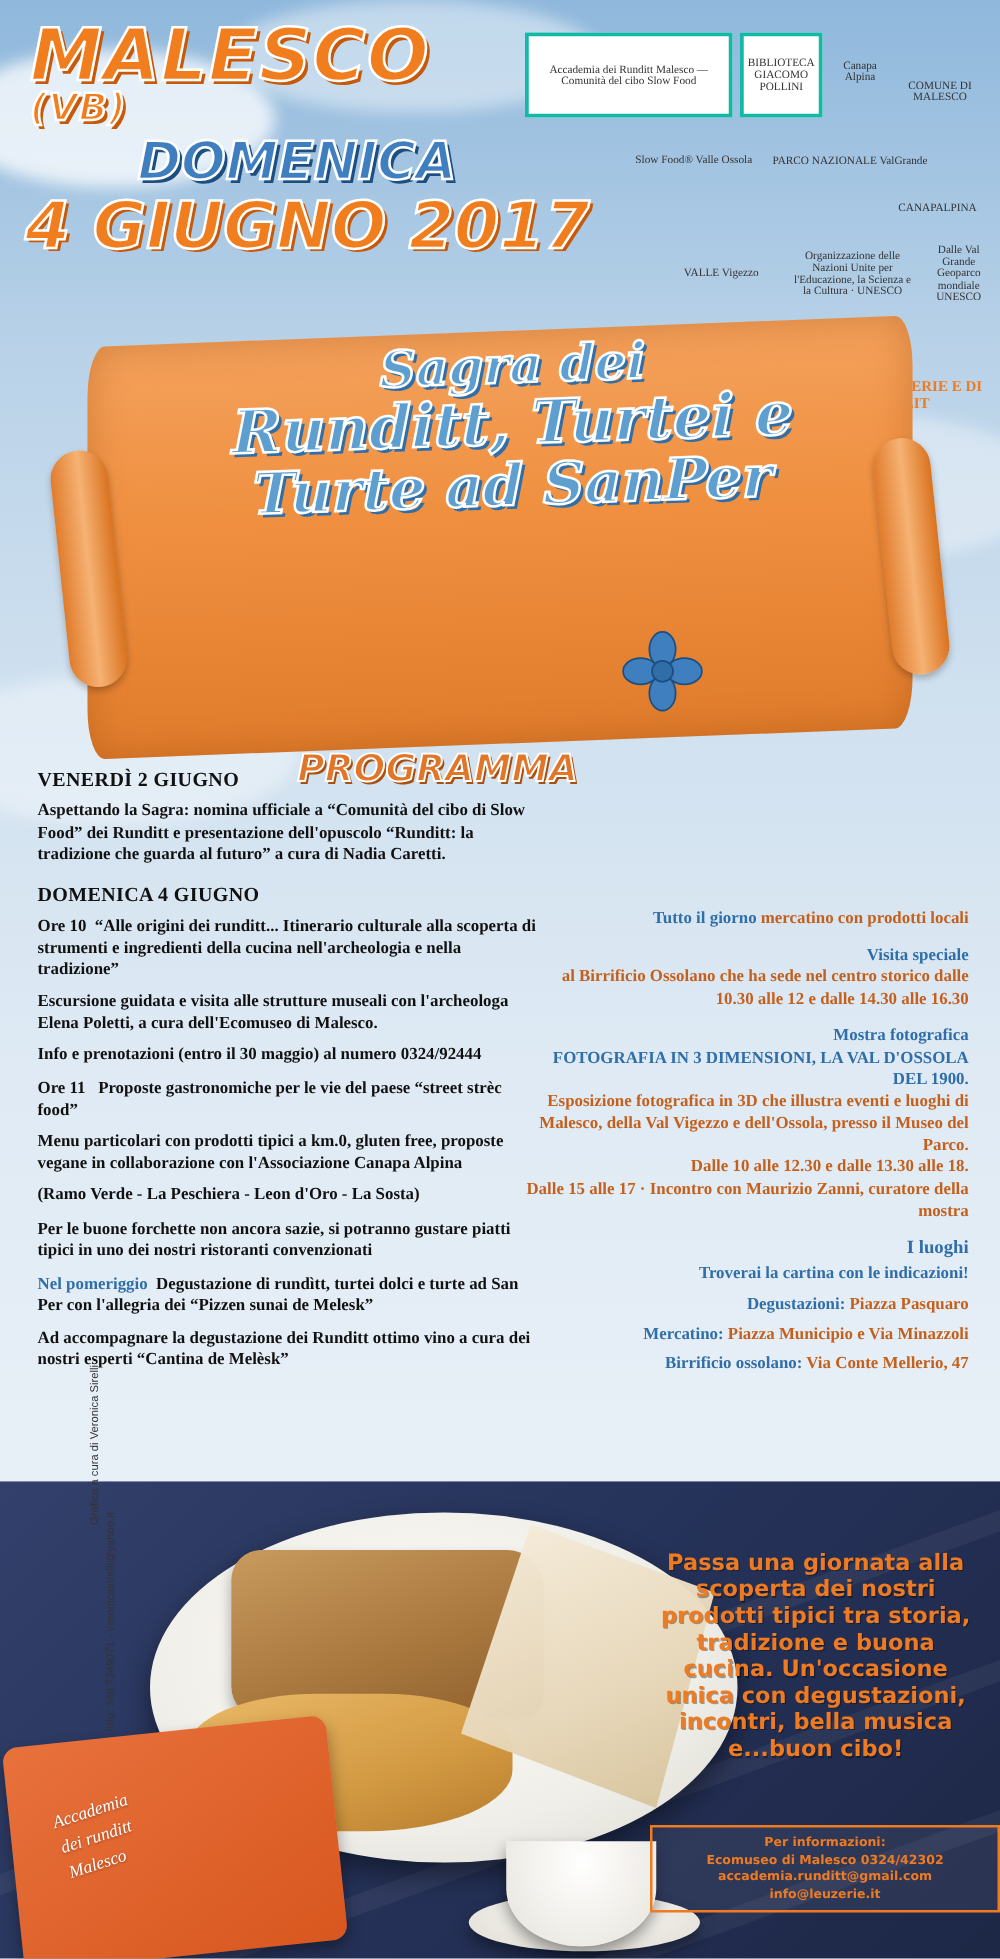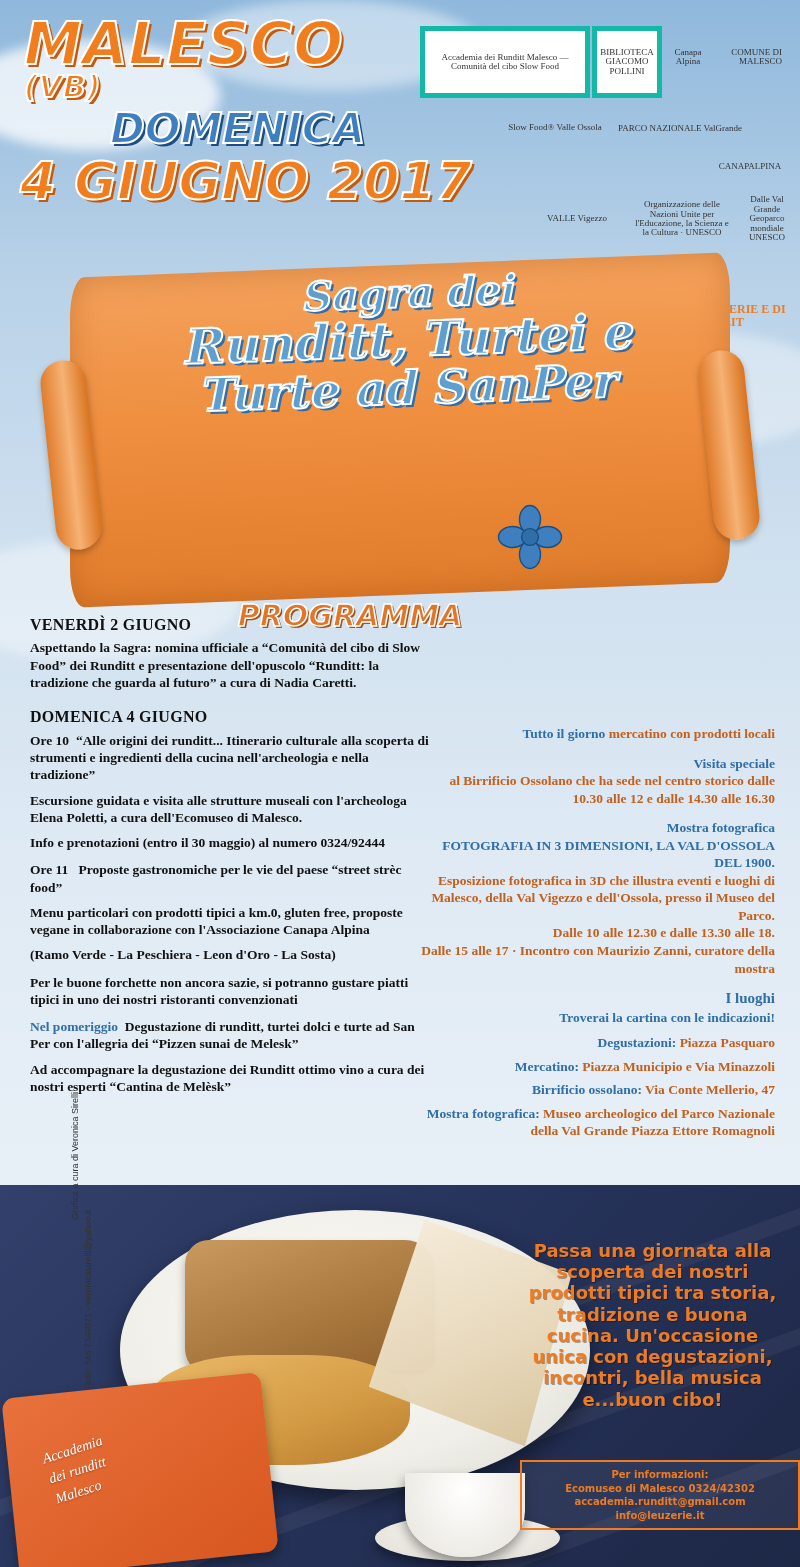--- a/index.html
+++ b/index.html
@@ -29,21 +29,21 @@
   }
   .title-data{
     position:absolute;left:20px;top:155px;width:520px;
     font-family:"DejaVu Sans", sans-serif;font-weight:bold;font-style:italic;
     color:#f07d1e;-webkit-text-stroke:2px #ffffff;
     text-shadow:3px 3px 0 #c75a0a;
     font-size:52px;line-height:1;
   }
   
   .logos{position:absolute;left:410px;top:18px;width:380px;height:330px;}
-  .logo{position:absolute;background:#fff;border:5px solid #14b8a6;display:flex;align-items:center;justify-content:center;
+  .logo{position:absolute;background:#fff;border:3px solid #14b8a6;display:flex;align-items:center;justify-content:center;
         text-align:center;font-family:"Liberation Serif",serif;color:#333;overflow:hidden;}
   .logo .lt{font-size:9px;line-height:1.05;padding:2px;}
   .logo.noborder{border:none;background:transparent;}
   
   .scroll-wrap{position:absolute;left:40px;top:240px;width:720px;height:390px;}
   .scroll-body{
     position:absolute;left:30px;top:25px;width:660px;height:330px;
     background:linear-gradient(180deg,#f4a15c 0%,#ef8f3f 45%,#e07c2c 100%);
     border-radius:14px/40px;
     box-shadow:inset 0 0 30px rgba(150,70,10,.35);
@@ -137,21 +137,21 @@
   <div class="logos">
     <div class="logo" style="left:10px;top:8px;width:160px;height:62px;">
       <div class="lt">Accademia dei Runditt Malesco — Comunità del cibo Slow Food</div>
     </div>
     <div class="logo" style="left:182px;top:8px;width:60px;height:62px;">
       <div class="lt">BIBLIOTECA GIACOMO POLLINI</div>
     </div>
     <div class="logo noborder" style="left:250px;top:8px;width:56px;height:62px;">
       <div class="lt">Canapa Alpina</div>
     </div>
-    <div class="logo noborder" style="left:310px;top:2px;width:64px;height:74px;text-align:right;">
+    <div class="logo noborder" style="left:310px;top:18px;width:64px;height:74px;">
       <div class="lt">COMUNE DI MALESCO</div>
     </div>
 
     <div class="logo noborder" style="left:90px;top:86px;width:110px;height:48px;">
       <div class="lt">Slow Food® Valle Ossola</div>
     </div>
     <div class="logo noborder" style="left:205px;top:82px;width:130px;height:58px;">
       <div class="lt">PARCO NAZIONALE ValGrande</div>
     </div>
     <div class="logo noborder" style="left:300px;top:128px;width:80px;height:42px;">
@@ -249,24 +249,20 @@
         <span>Piazza Pasquaro</span>
       </div>
       <div style="margin-top:6px;">
         <span class="blue">Mercatino:</span>
         <span>Piazza Municipio e Via Minazzoli</span>
       </div>
       <div style="margin-top:6px;">
         <span class="blue">Birrificio ossolano:</span>
         <span>Via Conte Mellerio, 47</span>
       </div>
-      <div style="margin-top:6px;">
-        <span class="blue">Mostra fotografica:</span>
-        <span>Museo archeologico del Parco Nazionale della Val Grande Piazza Ettore Romagnoli</span>
-      </div>
     </div>
   </div>
 
   <div class="photo">
     <div class="tablecloth"></div>
     <div class="cloth-stripe" style="top:60px;left:-100px;"></div>
     <div class="cloth-stripe" style="top:180px;left:-100px;"></div>
     <div class="cloth-stripe" style="top:300px;left:-100px;"></div>
     <div class="plate"></div>
     <div class="food1"></div>

